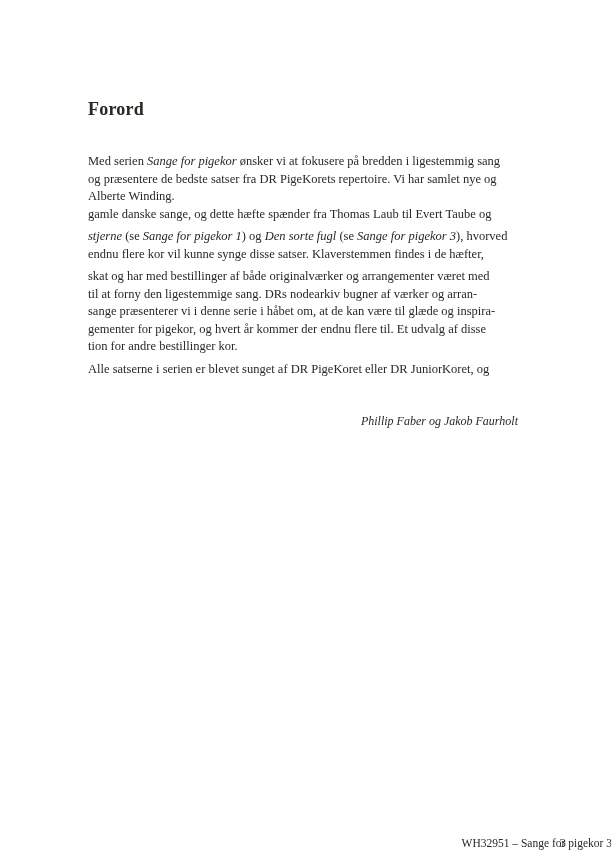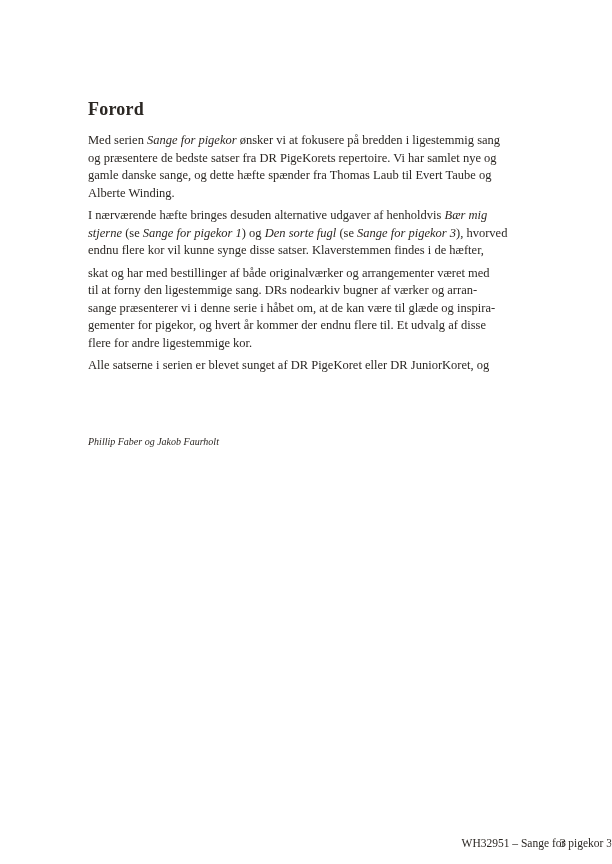--- a/index.html
+++ b/index.html
@@ -22,42 +22,42 @@
     left: 88px;
     top: 99px;
     margin: 0;
     font-size: 18px;
     font-weight: 700;
     letter-spacing: 0.2px;
   }
   .body-text {
     position: absolute;
     left: 88px;
-    top: 132px;
+    top: 153px;
     width: 430px;
     font-size: 12.5px;
     line-height: 17.5px;
   }
   .paragraph {
     margin: 0 0 5px 0;
   }
   .line {
     white-space: nowrap;
   }
   .italic {
     font-style: italic;
   }
   .signature {
     position: absolute;
     left: 88px;
-    top: 433px;
+    top: 413px;
     width: 430px;
-    text-align: left;
+    text-align: right;
     font-style: italic;
-    font-size: 10px;
+    font-size: 12px;
     line-height: 17.5px;
   }
   .footer-imprint {
     position: absolute;
     left: 0;
     top: 836px;
     width: 612px;
     text-align: right;
     font-size: 11.5px;
     line-height: 14px;
@@ -73,34 +73,33 @@
 </head>
 <body>
 
 <div class="page" style="background: rgb(255, 255, 255); color: rgb(43, 39, 35);">
   <h1 class="title">Forord</h1>
 
   <div class="body-text">
       <div class="paragraph">
         <div class="line"><span>Med serien </span><span class="italic">Sange for pigekor</span><span> ønsker vi at fokusere på bredden i ligestemmig sang</span></div>
         <div class="line"><span>og præsentere de bedste satser fra DR PigeKorets repertoire. Vi har samlet nye og</span></div>
+        <div class="line"><span>Alberte Winding.</span></div>
         <div class="line"><span>gamle danske sange, og dette hæfte spænder fra Thomas Laub til Evert Taube og</span></div>
-        <div class="line"><span>Alberte Winding.</span></div>
       </div>
       <div class="paragraph">
-        <div class="line"><span>I nærværende hæfte bringes desuden alternative udgaver af henholdvis </span><span class="italic">Bær mig</span></div>
         <div class="line"><span class="italic">stjerne</span><span> (se </span><span class="italic">Sange for pigekor 1</span><span>) og </span><span class="italic">Den sorte fugl</span><span> (se </span><span class="italic">Sange for pigekor 3</span><span>), hvorved</span></div>
         <div class="line"><span>endnu flere kor vil kunne synge disse satser. Klaverstemmen findes i de hæfter,</span></div>
       </div>
       <div class="paragraph">
         <div class="line"><span>skat og har med bestillinger af både originalværker og arrangementer været med</span></div>
         <div class="line"><span>til at forny den ligestemmige sang. DRs nodearkiv bugner af værker og arran-</span></div>
         <div class="line"><span>sange præsenterer vi i denne serie i håbet om, at de kan være til glæde og inspira-</span></div>
         <div class="line"><span>gementer for pigekor, og hvert år kommer der endnu flere til. Et udvalg af disse</span></div>
-        <div class="line"><span>flere for andre ligestemmige kor.</span></div>
+        <div class="line"><span>tion for andre bestillinger kor.</span></div>
       </div>
       <div class="paragraph">
         <div class="line"><span>Alle satserne i serien er blevet sunget af DR PigeKoret eller DR JuniorKoret, og</span></div>
       </div>
     </div>
 
   <div class="signature">Phillip Faber og Jakob Faurholt</div>
 
   <div class="footer-imprint">WH32951 – Sange for pigekor 3</div>
   <div class="footer-page-number">3</div>

